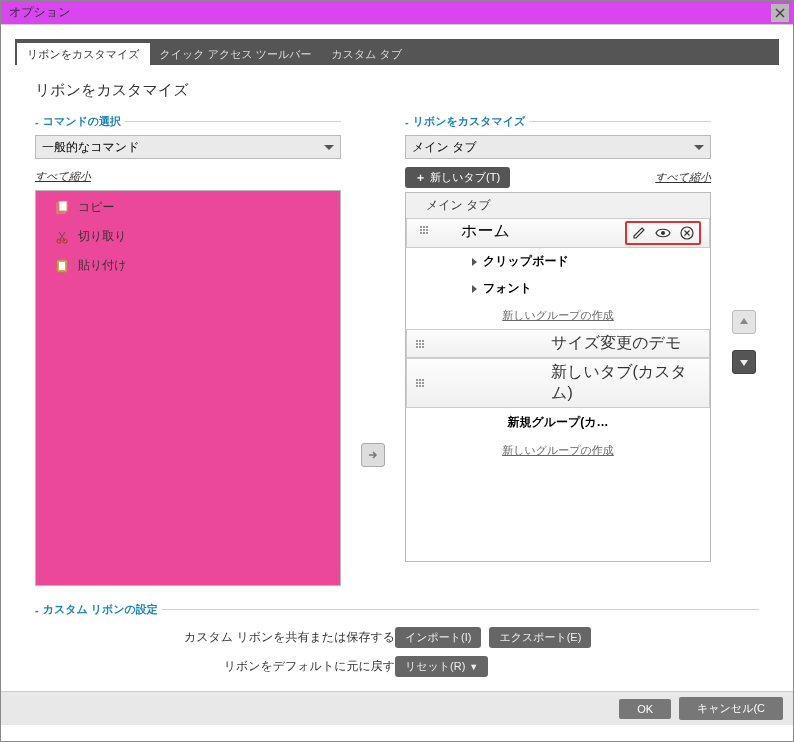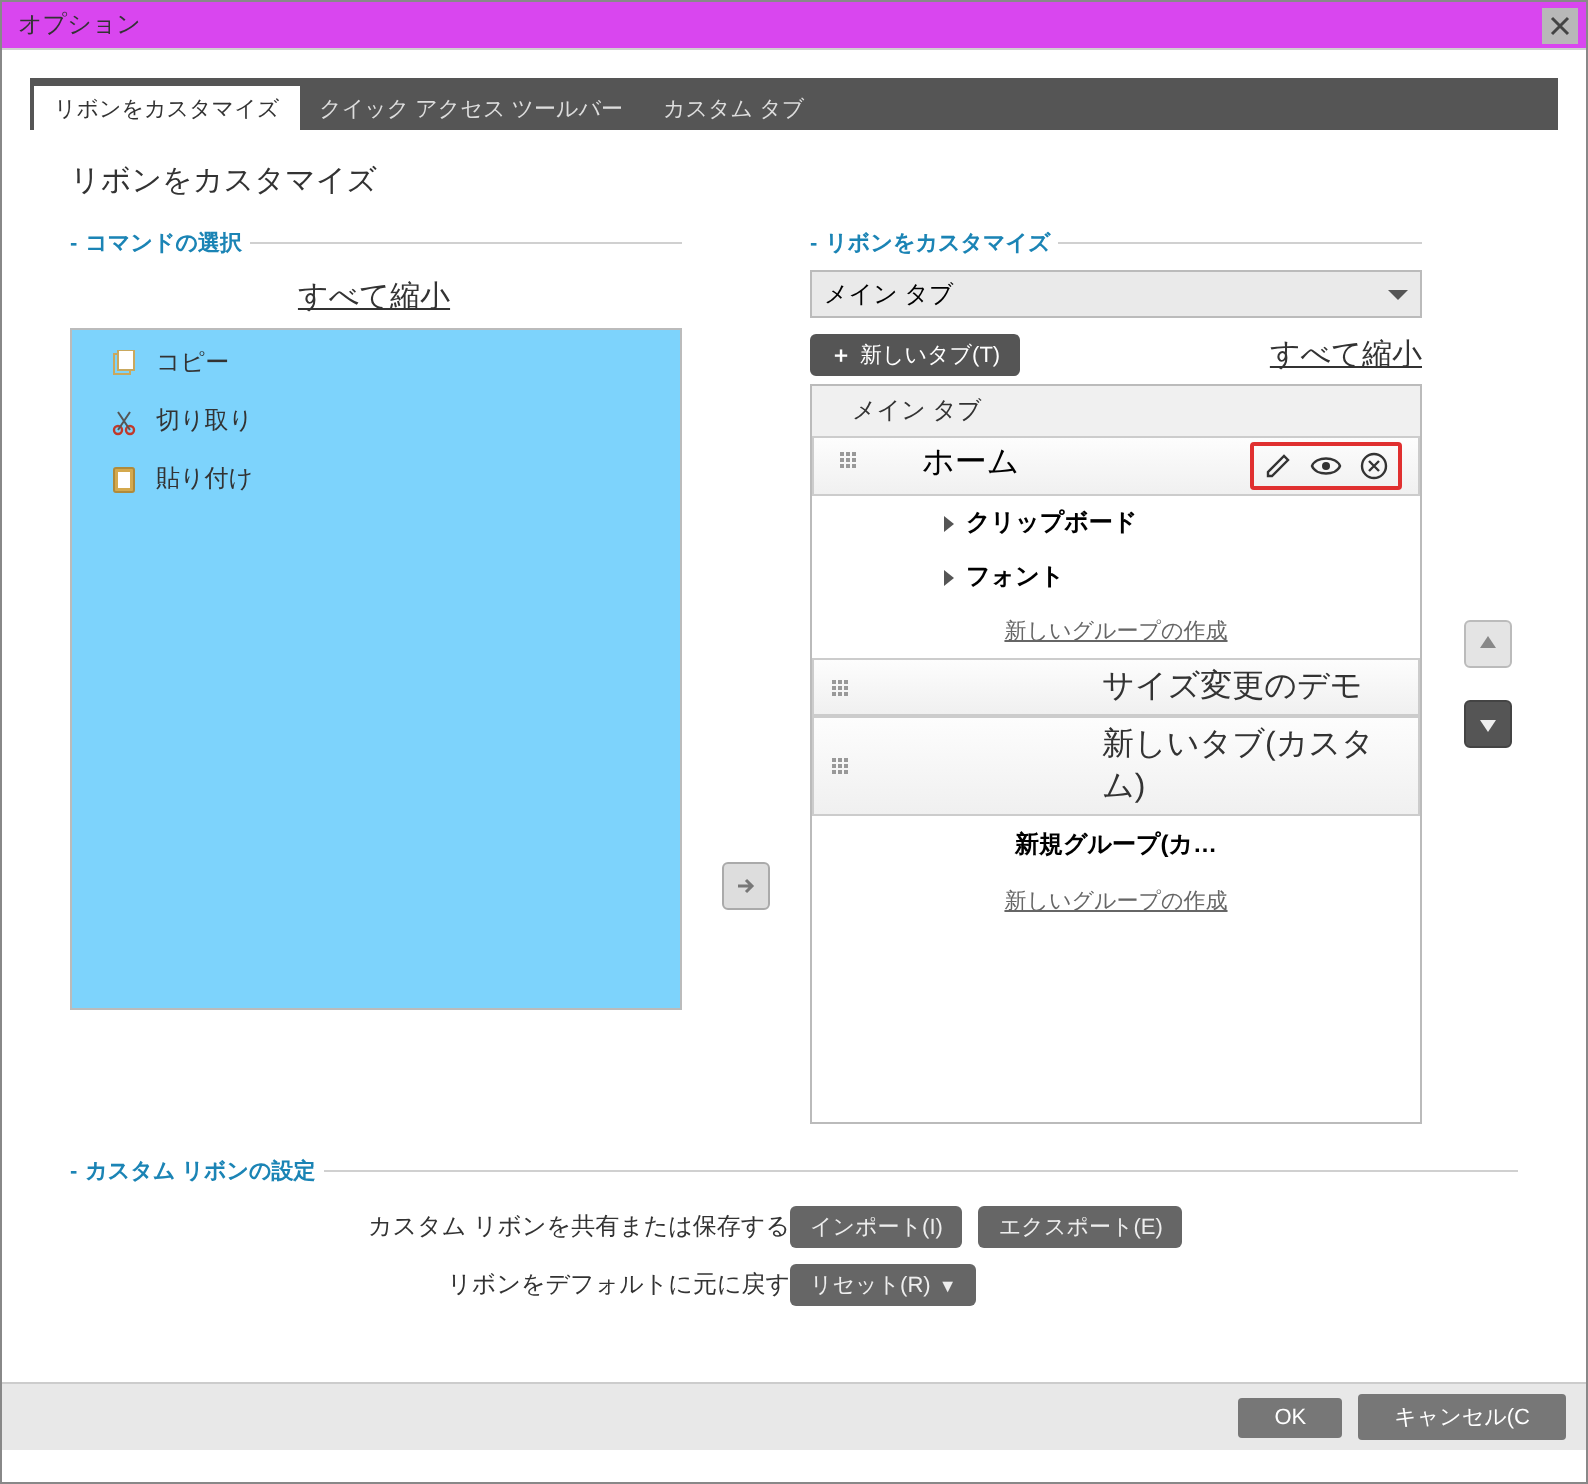--- a/index.html
+++ b/index.html
@@ -21,23 +21,23 @@
 .columns { display: flex; gap: 18px; }
 .col { flex: 1; min-width: 0; }
 
 .fieldset-label { font-size: 11px; color: #1b84b5; font-weight: bold; display: flex; align-items: center; gap: 4px; margin-bottom: 6px; }
 .fieldset-label .dash { flex: 0 0 auto; }
 .fieldset-label .line { flex: 1; height: 1px; background: #d0d0d0; }
 
 .select { width: 100%; height: 24px; background: #eaeaea; border: 1px solid #bbb; font-size: 12px; padding: 0 6px; display: flex; align-items: center; justify-content: space-between; cursor: pointer; }
 .select .caret { width: 0; height: 0; border-left: 5px solid transparent; border-right: 5px solid transparent; border-top: 5px solid #555; }
 
-.link-right { text-align: center; font-size: 15px; text-decoration: underline; color: #333; margin: 10px 2px 6px 0; cursor: pointer; }
-
-.listbox { border: 1px solid #bbb; height: 341px; background: #7dd3fc; overflow: auto; }
+.link-right { text-align: left; font-size: 11px; text-decoration: underline; color: #333; margin: 10px 2px 6px 0; cursor: pointer; font-style: italic; }
+
+.listbox { border: 1px solid #bbb; height: 396px; background: #ec4899; overflow: auto; }
 
 .cmd-item { display: flex; align-items: center; gap: 8px; padding: 4px 8px; font-size: 12px; color: #333; margin: 4px 10px; }
 .cmd-icon { width: 16px; height: 16px; display: flex; align-items: center; justify-content: center; }
 
 .mid-arrow { width: 28px; display: flex; align-items: center; justify-content: center; padding-top: 210px; flex: 0 0 auto; }
 .arrow-btn { width: 24px; height: 24px; background: #ddd; border: 1px solid #aaa; border-radius: 3px; display: flex; align-items: center; justify-content: center; cursor: pointer; }
 .arrow-btn svg { width: 12px; height: 12px; fill: #777; }
 
 .newtab-row { display: flex; align-items: center; justify-content: space-between; margin: 8px 0 4px 0; }
 .pill-btn { background: #555; color: #fff; border-radius: 3px; padding: 3px 10px; font-size: 11px; cursor: pointer; display: flex; align-items: center; gap: 4px; }
@@ -110,20 +110,24 @@
 <div class="content">
   <div class="page-title">リボンをカスタマイズ</div>
 
   <div class="columns">
 
     <div class="col">
       <div class="fieldset-label">
         <span class="dash">-</span>
                 <span>コマンドの選択</span>
                 <span class="line"></span>
+      </div>
+      <div class="select">
+        <span>一般的なコマンド</span>
+        <span class="caret"></span>
       </div>
       <div class="link-right">すべて縮小</div>
       <div class="listbox">
         <div class="cmd-item">
           <span class="cmd-icon">
             <svg width="14" height="14" viewBox="0 0 14 14">
                       <rect x="2" y="2" width="8" height="10" fill="none" stroke="#c9a85e" stroke-width="1"></rect>
                       <rect x="4" y="0" width="8" height="10" fill="#fff" stroke="#c9a85e" stroke-width="1"></rect>
                     </svg>
           </span>

